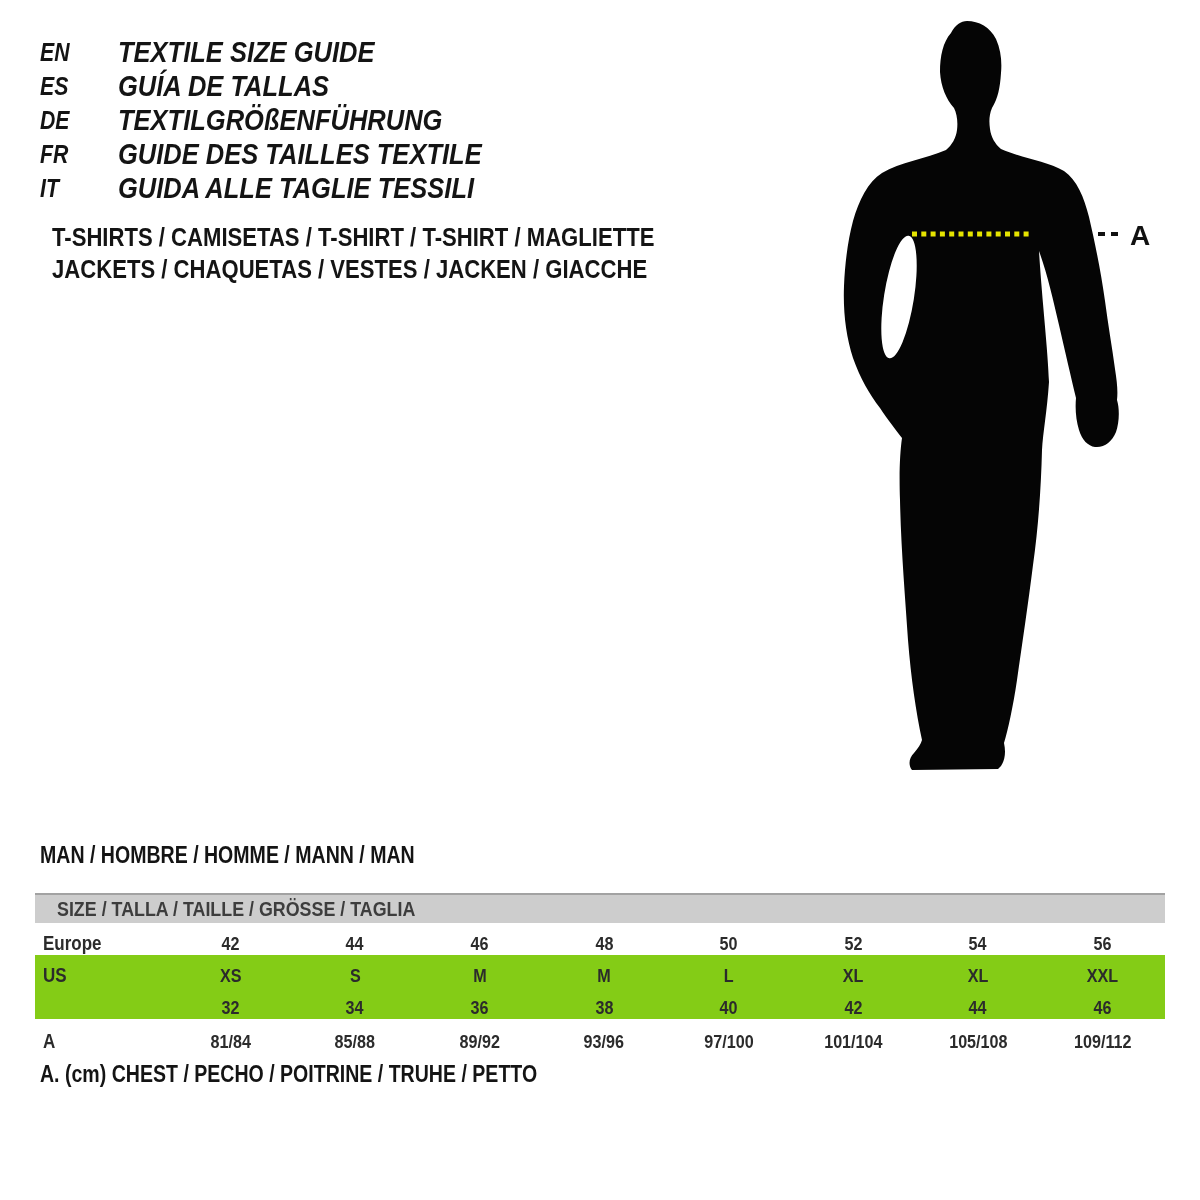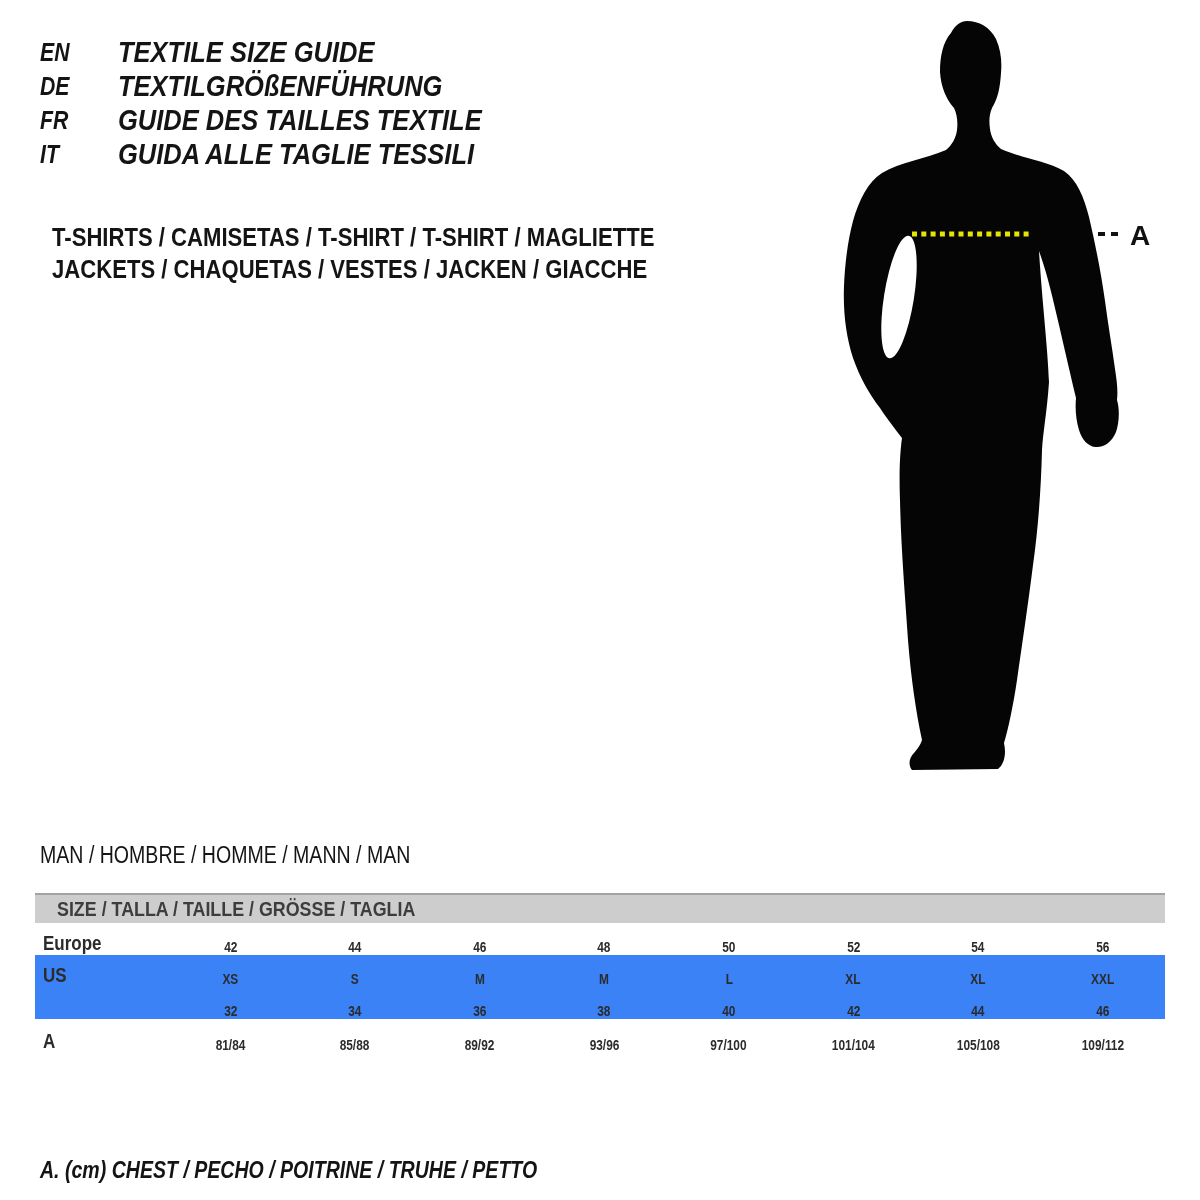--- a/index.html
+++ b/index.html
@@ -33,48 +33,52 @@
 
   
   .categories { position:absolute; left:40px; top:221px;margin-left:12px; }
   .cat-line { height:32px; line-height:32px; font-size:26px; font-weight:bold; }
 
   
   .figure-wrap { position:absolute; left:820px; top:0; width:380px; height:800px; }
 
   
   .man-heading { position:absolute; left:40px; top:841px; height:28px; line-height:28px;
-                 font-size:23px; font-weight:normal; }
+                 font-size:23px; font-weight:bold; }
 
   
   .size-table { position:absolute; left:35px; top:893px; width:1130px; }
   .t-header {
     height:30px; background:#cdcdcd;
     border-top:2px solid #a2a2a2;
     padding-left:22px;
     font-size:21px; font-weight:bold; color:#3d3d3d;
     line-height:27px;
   }
   .t-row { display:flex; align-items:flex-end; height:32px; }
-  .t-row.striped { background:#3b82f6; }
+  .t-row.striped { background:#84cc16; }
   .t-row.last { height:34px; }
   .t-label { width:133px; padding-left:8px; font-size:20px; font-weight:bold; color:#2b2b2b; }
-  .t-cell { flex:1; text-align:center; font-size:14px; font-weight:bold; color:#2b2b2b; }
-
-  
-  .footer-note { position:absolute; left:40px; top:1156px; height:28px; line-height:28px;
-                 font-size:23px; font-weight:bold;font-style:italic; }
+  .t-cell { flex:1; text-align:center; font-size:19px; font-weight:bold; color:#2b2b2b; }
+
+  
+  .footer-note { position:absolute; left:40px; top:1060px; height:28px; line-height:28px;
+                 font-size:23px; font-weight:bold; }
 </style>
 </head>
 <body>
 
 <div class="lang-block">
   <div class="lang-row">
     <span class="lang-code"><span class="cond">EN</span></span>
     <span class="lang-title"><span class="cond">TEXTILE SIZE GUIDE</span></span>
+  </div>
+  <div class="lang-row">
+    <span class="lang-code"><span class="cond">ES</span></span>
+    <span class="lang-title"><span class="cond">GUÍA DE TALLAS</span></span>
   </div>
   <div class="lang-row">
     <span class="lang-code"><span class="cond">DE</span></span>
     <span class="lang-title"><span class="cond">TEXTILGRÖßENFÜHRUNG</span></span>
   </div>
   <div class="lang-row">
     <span class="lang-code"><span class="cond">FR</span></span>
     <span class="lang-title"><span class="cond">GUIDE DES TAILLES TEXTILE</span></span>
   </div>
   <div class="lang-row">

